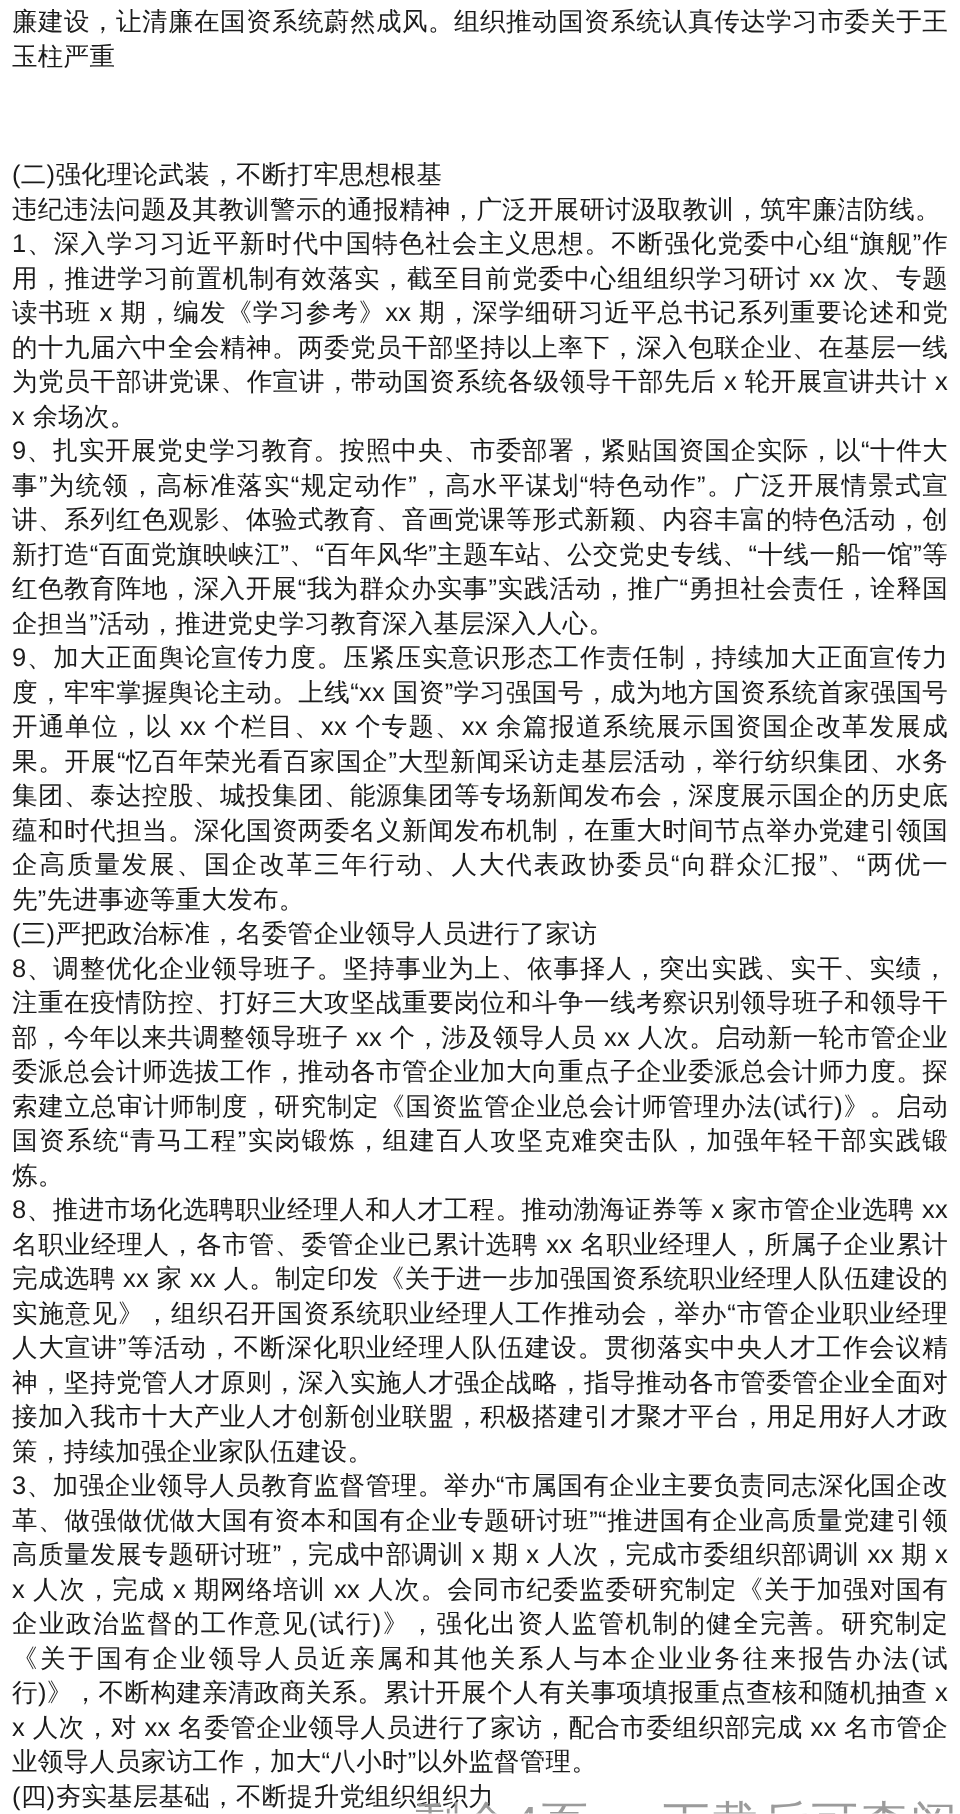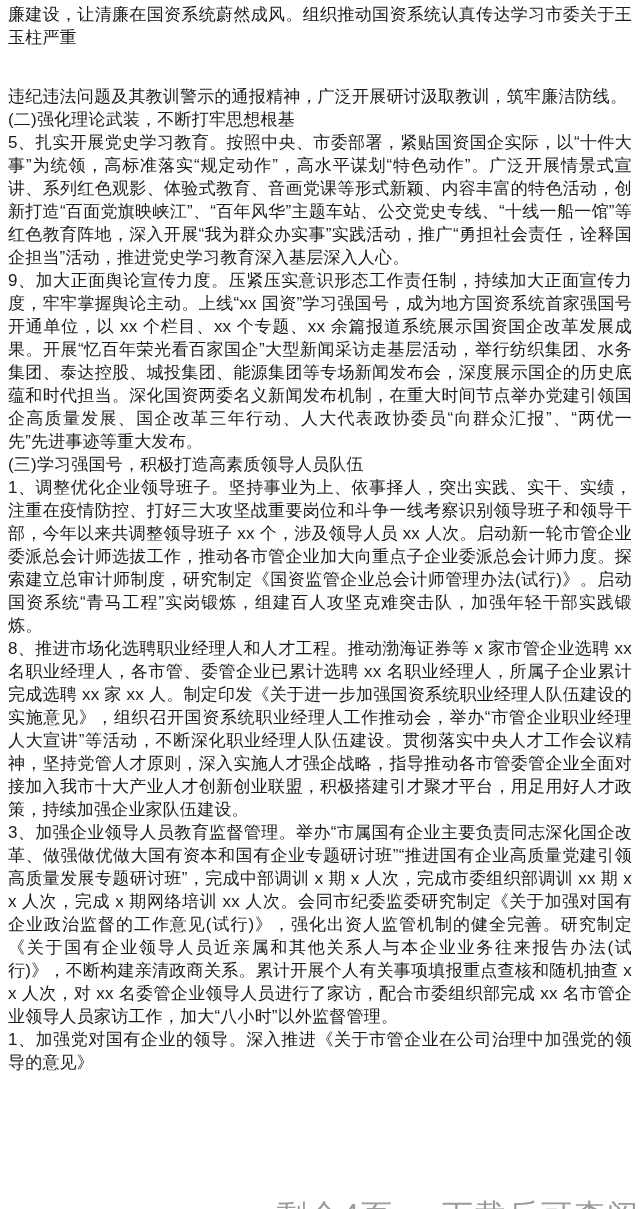--- a/index.html
+++ b/index.html
@@ -20,21 +20,21 @@
   }
   .para {
     margin: 0;
     font-size: 17px;
     line-height: 23px;
     text-align: justify;
     letter-spacing: 0.2px;
     word-break: break-all;
   }
   .para.continuation {
-    margin-bottom: 36px;
+    margin-bottom: 56px;
   }
   .footer-watermark {
     position: absolute;
     left: 0;
     right: 0;
     top: 1195px;
     text-align: right;
     color: #9b9b9b;
     font-weight: normal;
     font-size: 31px;
@@ -44,26 +44,28 @@
   .footer-watermark .gap {
     display: inline-block;
     width: 48px;
   }
 </style>
 </head>
 <body>
 
 <main class="page">
   <p class="para continuation">廉建设，让清廉在国资系统蔚然成风。组织推动国资系统认真传达学习市委关于王玉柱严重</p>
+  <p class="para">(二)强化理论武装，不断打牢思想根基</p>
   <p class="para">违纪违法问题及其教训警示的通报精神，广泛开展研讨汲取教训，筑牢廉洁防线。</p>
-  <p class="para">(二)强化理论武装，不断打牢思想根基</p>
-  <p class="para">5、扎实开展党史学习教育。按照中央、市委部署，紧贴国资国企实际，以“十件大事”为统领，高标准落实“规定动作”，高水平谋划“特色动作”。广泛开展情景式宣讲、系列红色观影、体验式教育、音画党课等形式新颖、内容丰富的特色活动，创新打造“百面党旗映峡江”、“百年风华”主题车站、公交党史专线、“十线一船一馆”等红色教育阵地，深入开展“我为群众办实事”实践活动，推广“勇担社会责任，诠释国企担当”活动，推进党史学习教育深入基层深入人心。</p>
+  <p class="para">1、深入学习习近平新时代中国特色社会主义思想。不断强化党委中心组“旗舰”作用，推进学习前置机制有效落实，截至目前党委中心组组织学习研讨 xx 次、专题读书班 x 期，编发《学习参考》xx 期，深学细研习近平总书记系列重要论述和党的十九届六中全会精神。两委党员干部坚持以上率下，深入包联企业、在基层一线为党员干部讲党课、作宣讲，带动国资系统各级领导干部先后 x 轮开展宣讲共计 xx 余场次。</p>
+  <p class="para">9、扎实开展党史学习教育。按照中央、市委部署，紧贴国资国企实际，以“十件大事”为统领，高标准落实“规定动作”，高水平谋划“特色动作”。广泛开展情景式宣讲、系列红色观影、体验式教育、音画党课等形式新颖、内容丰富的特色活动，创新打造“百面党旗映峡江”、“百年风华”主题车站、公交党史专线、“十线一船一馆”等红色教育阵地，深入开展“我为群众办实事”实践活动，推广“勇担社会责任，诠释国企担当”活动，推进党史学习教育深入基层深入人心。</p>
   <p class="para">9、加大正面舆论宣传力度。压紧压实意识形态工作责任制，持续加大正面宣传力度，牢牢掌握舆论主动。上线“xx 国资”学习强国号，成为地方国资系统首家强国号开通单位，以 xx 个栏目、xx 个专题、xx 余篇报道系统展示国资国企改革发展成果。开展“忆百年荣光看百家国企”大型新闻采访走基层活动，举行纺织集团、水务集团、泰达控股、城投集团、能源集团等专场新闻发布会，深度展示国企的历史底蕴和时代担当。深化国资两委名义新闻发布机制，在重大时间节点举办党建引领国企高质量发展、国企改革三年行动、人大代表政协委员“向群众汇报”、“两优一先”先进事迹等重大发布。</p>
-  <p class="para">(三)学习强国号，积极打造高素质领导人员队伍</p>
-  <p class="para">1、调整优化企业领导班子。坚持事业为上、依事择人，突出实践、实干、实绩，注重在疫情防控、打好三大攻坚战重要岗位和斗争一线考察识别领导班子和领导干部，今年以来共调整领导班子 xx 个，涉及领导人员 xx 人次。启动新一轮市管企业委派总会计师选拔工作，推动各市管企业加大向重点子企业委派总会计师力度。探索建立总审计师制度，研究制定《国资监管企业总会计师管理办法(试行)》。启动国资系统“青马工程”实岗锻炼，组建百人攻坚克难突击队，加强年轻干部实践锻炼。</p>
+  <p class="para">(三)严把政治标准，名委管企业领导人员进行了家访</p>
+  <p class="para">8、调整优化企业领导班子。坚持事业为上、依事择人，突出实践、实干、实绩，注重在疫情防控、打好三大攻坚战重要岗位和斗争一线考察识别领导班子和领导干部，今年以来共调整领导班子 xx 个，涉及领导人员 xx 人次。启动新一轮市管企业委派总会计师选拔工作，推动各市管企业加大向重点子企业委派总会计师力度。探索建立总审计师制度，研究制定《国资监管企业总会计师管理办法(试行)》。启动国资系统“青马工程”实岗锻炼，组建百人攻坚克难突击队，加强年轻干部实践锻炼。</p>
   <p class="para">8、推进市场化选聘职业经理人和人才工程。推动渤海证券等 x 家市管企业选聘 xx 名职业经理人，各市管、委管企业已累计选聘 xx 名职业经理人，所属子企业累计完成选聘 xx 家 xx 人。制定印发《关于进一步加强国资系统职业经理人队伍建设的实施意见》，组织召开国资系统职业经理人工作推动会，举办“市管企业职业经理人大宣讲”等活动，不断深化职业经理人队伍建设。贯彻落实中央人才工作会议精神，坚持党管人才原则，深入实施人才强企战略，指导推动各市管委管企业全面对接加入我市十大产业人才创新创业联盟，积极搭建引才聚才平台，用足用好人才政策，持续加强企业家队伍建设。</p>
   <p class="para">3、加强企业领导人员教育监督管理。举办“市属国有企业主要负责同志深化国企改革、做强做优做大国有资本和国有企业专题研讨班”“推进国有企业高质量党建引领高质量发展专题研讨班”，完成中部调训 x 期 x 人次，完成市委组织部调训 xx 期 xx 人次，完成 x 期网络培训 xx 人次。会同市纪委监委研究制定《关于加强对国有企业政治监督的工作意见(试行)》，强化出资人监管机制的健全完善。研究制定《关于国有企业领导人员近亲属和其他关系人与本企业业务往来报告办法(试行)》，不断构建亲清政商关系。累计开展个人有关事项填报重点查核和随机抽查 xx 人次，对 xx 名委管企业领导人员进行了家访，配合市委组织部完成 xx 名市管企业领导人员家访工作，加大“八小时”以外监督管理。</p>
+  <p class="para">(四)夯实基层基础，不断提升党组织组织力</p>
   <p class="para">1、加强党对国有企业的领导。深入推进《关于市管企业在公司治理中加强党的领导的意见》</p>
 </main>
 
 <div class="footer-watermark">
   <span>剩余4页</span><span class="gap"></span><span>下载后可查阅</span>
 </div>
 
 </body></html>

